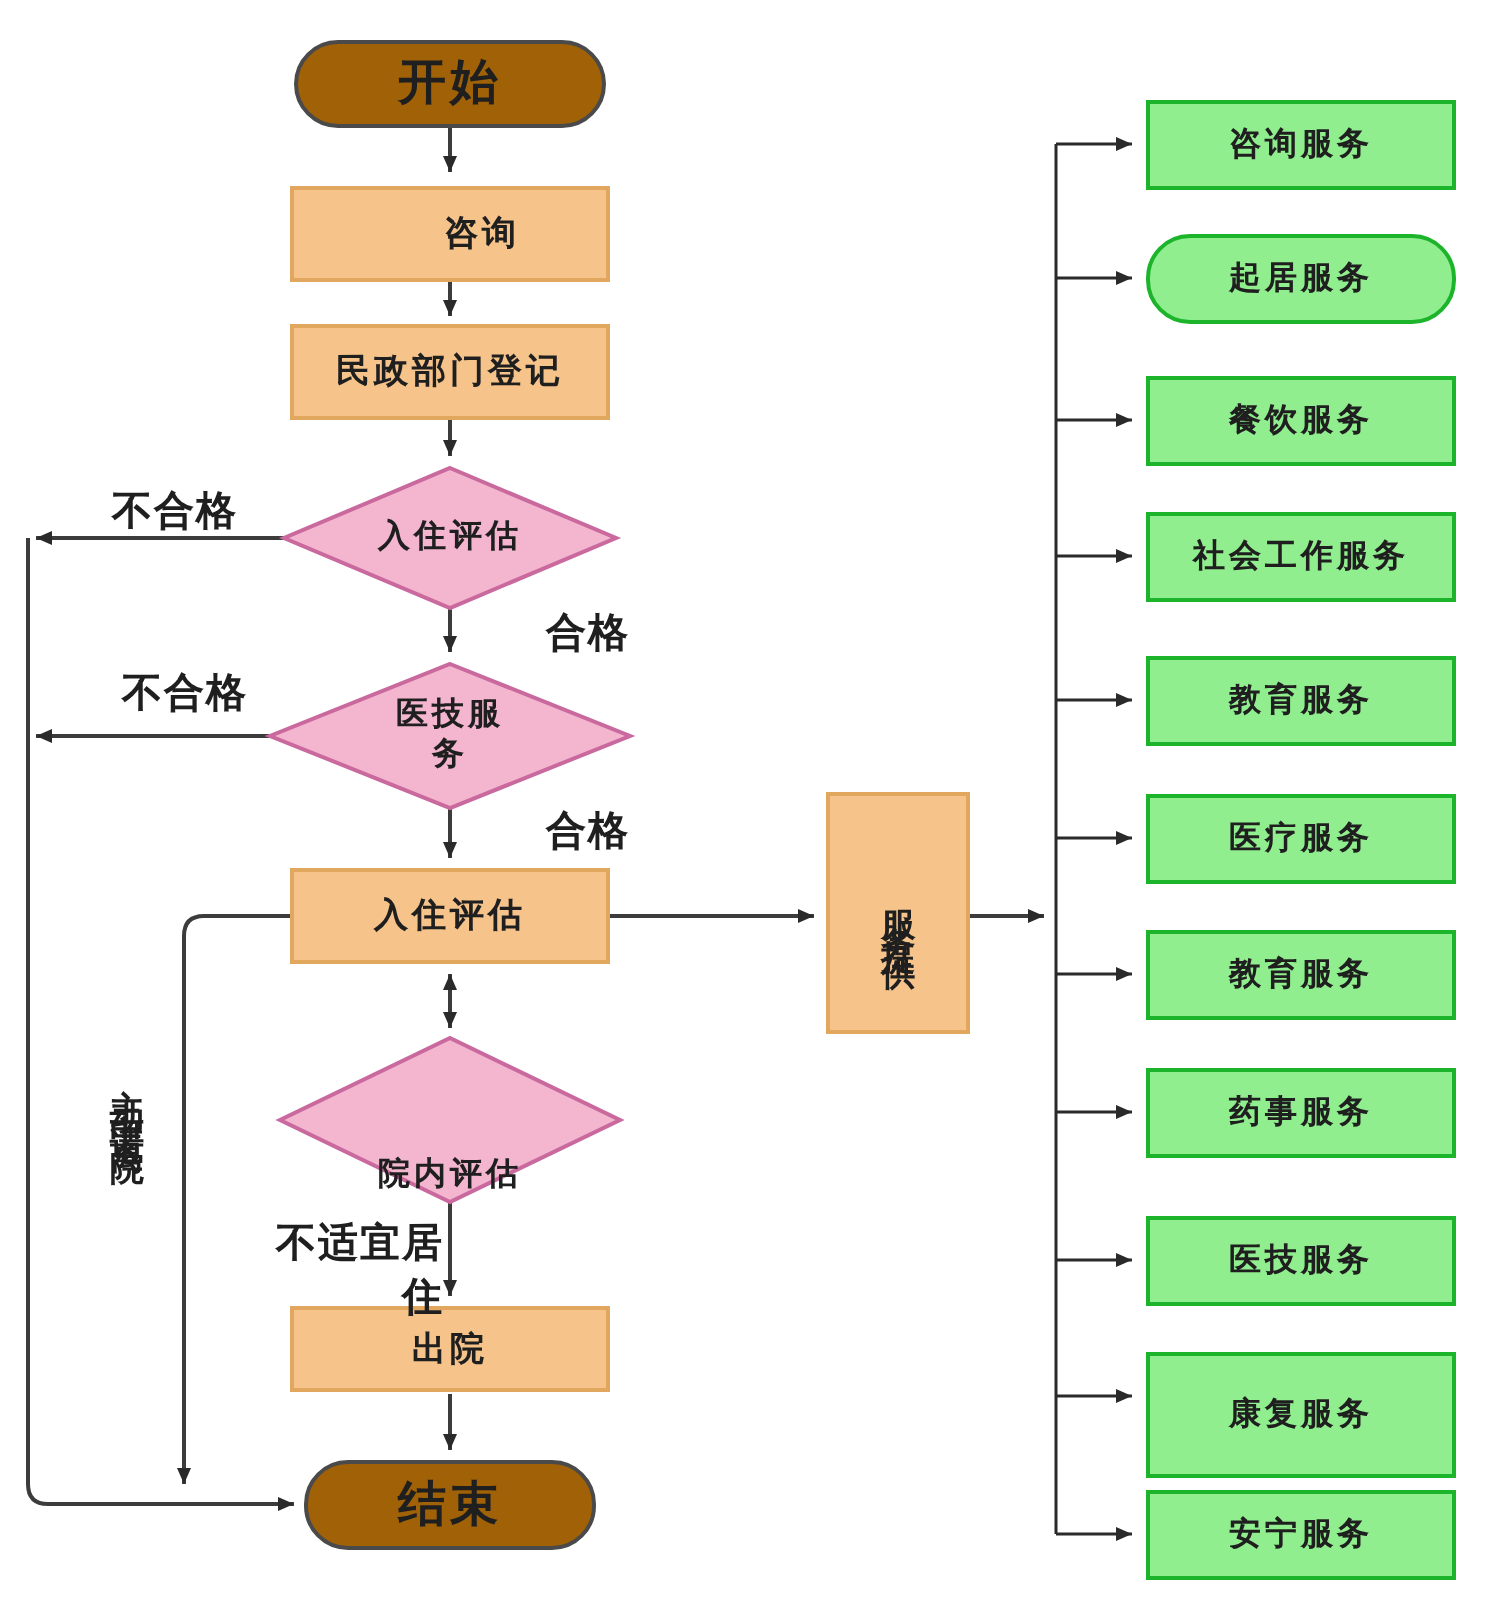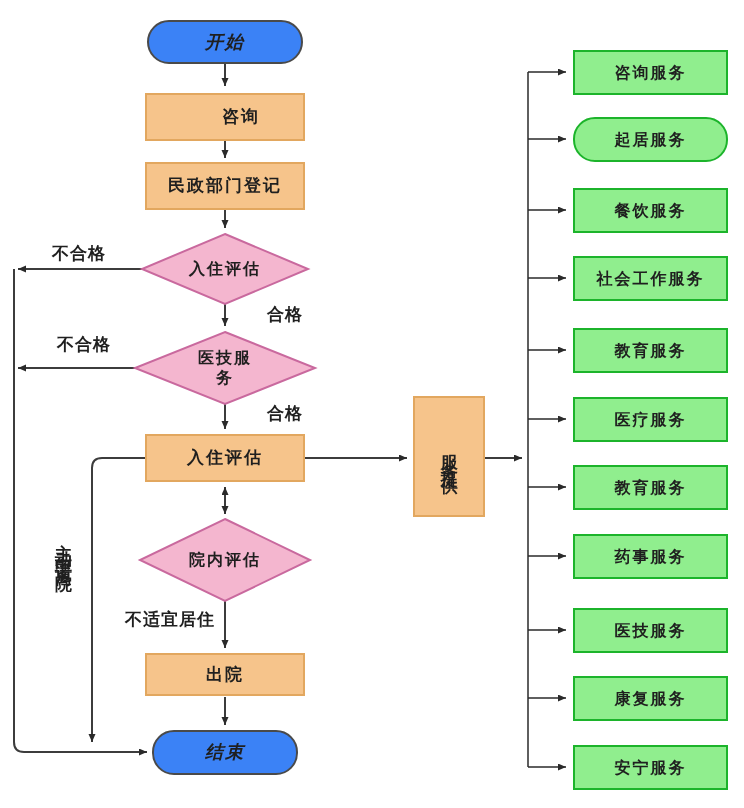--- a/index.html
+++ b/index.html
@@ -11,26 +11,26 @@
   #lines{position:absolute;left:0;top:0;width:744px;height:808px;}
   .conn{stroke:#3c3c3c;stroke-width:2;fill:none;}
   .branch{stroke:#2a2a2a;stroke-width:1.5;fill:none;}
   .diamond{fill:#f4b6cf;stroke:#c9699e;stroke-width:2;}
   .node{
     position:absolute;display:flex;align-items:center;justify-content:center;
     box-sizing:border-box;text-align:center;font-weight:bold;font-size:17px;
     letter-spacing:2px;line-height:1.25;
   }
   .process{background:#f6c48b;border:2px solid #e2a75f;}
-  .terminator{background:#3b82f6;border:2px solid #4a4a4a;border-radius:22px;font-size:18px;font-style:italic;}
+  .terminator{background:#a16207;border:2px solid #4a4a4a;border-radius:22px;font-size:24px;}
   .service{background:#90ee8e;border:2px solid #1cb42b;font-size:16px;}
   .dtext{background:transparent;border:none;font-size:16px;}
   .edge-label{
-    position:absolute;font-weight:bold;font-size:17px;letter-spacing:1px;
-    text-align:center;
+    position:absolute;font-weight:bold;font-size:20px;letter-spacing:1px;
+    text-align:right;
   }
   .vtext{
     writing-mode:vertical-rl;text-orientation:upright;
     display:flex;align-items:center;justify-content:center;
   }
   #service-provision{letter-spacing:8px;}
   #voluntary-label{
     position:absolute;font-weight:bold;font-size:17px;letter-spacing:6px;
     writing-mode:vertical-rl;text-orientation:upright;
   }
@@ -89,21 +89,21 @@
   <div class="node process" style="left:145px;top:93px;width:160px;height:48px;padding-left:32px;">咨询</div>
 
   <div class="node process" style="left:145px;top:162px;width:160px;height:48px;">民政部门登记</div>
 
   <div class="node dtext" style="left:150px;top:252px;width:150px;height:34px;">入住评估</div>
 
   <div class="node dtext" style="left:191px;top:340px;width:68px;height:56px;">医技服务</div>
 
   <div class="node process" style="left:145px;top:434px;width:160px;height:48px;">入住评估</div>
 
-  <div class="node dtext" style="left:150px;top:543px;width:150px;height:34px;">院内评估</div>
+  <div class="node dtext" style="left:150px;top:571px;width:150px;height:34px;">院内评估</div>
 
   <div class="node process" style="left:145px;top:653px;width:160px;height:43px;">出院</div>
 
   <div class="node terminator" style="left:152px;top:730px;width:146px;height:45px;">结束</div>
 
   <div id="service-provision" class="node process vtext" style="left:413px;top:396px;width:72px;height:121px;">服务提供</div>
 
   <div class="edge-label" style="left:39px;top:242px;width:80px;">不合格</div>
   <div class="edge-label" style="left:44px;top:333px;width:80px;">不合格</div>
   <div class="edge-label" style="left:255px;top:303px;width:60px;">合格</div>
@@ -113,16 +113,16 @@
 
   <div class="node service" style="left:573px;top:50px;width:155px;height:45px;">咨询服务</div>
   <div class="node service" style="left:573px;top:117px;width:155px;height:45px;border-radius:22px;">起居服务</div>
   <div class="node service" style="left:573px;top:188px;width:155px;height:45px;">餐饮服务</div>
   <div class="node service" style="left:573px;top:256px;width:155px;height:45px;">社会工作服务</div>
   <div class="node service" style="left:573px;top:328px;width:155px;height:45px;">教育服务</div>
   <div class="node service" style="left:573px;top:397px;width:155px;height:45px;">医疗服务</div>
   <div class="node service" style="left:573px;top:465px;width:155px;height:45px;">教育服务</div>
   <div class="node service" style="left:573px;top:534px;width:155px;height:45px;">药事服务</div>
   <div class="node service" style="left:573px;top:608px;width:155px;height:45px;">医技服务</div>
-  <div class="node service" style="left:573px;top:676px;width:155px;height:45px;">康复服务</div>
+  <div class="node service" style="left:573px;top:676px;width:155px;height:63px;">康复服务</div>
   <div class="node service" style="left:573px;top:745px;width:155px;height:45px;">安宁服务</div>
 
 </div>
 
 </body></html>

